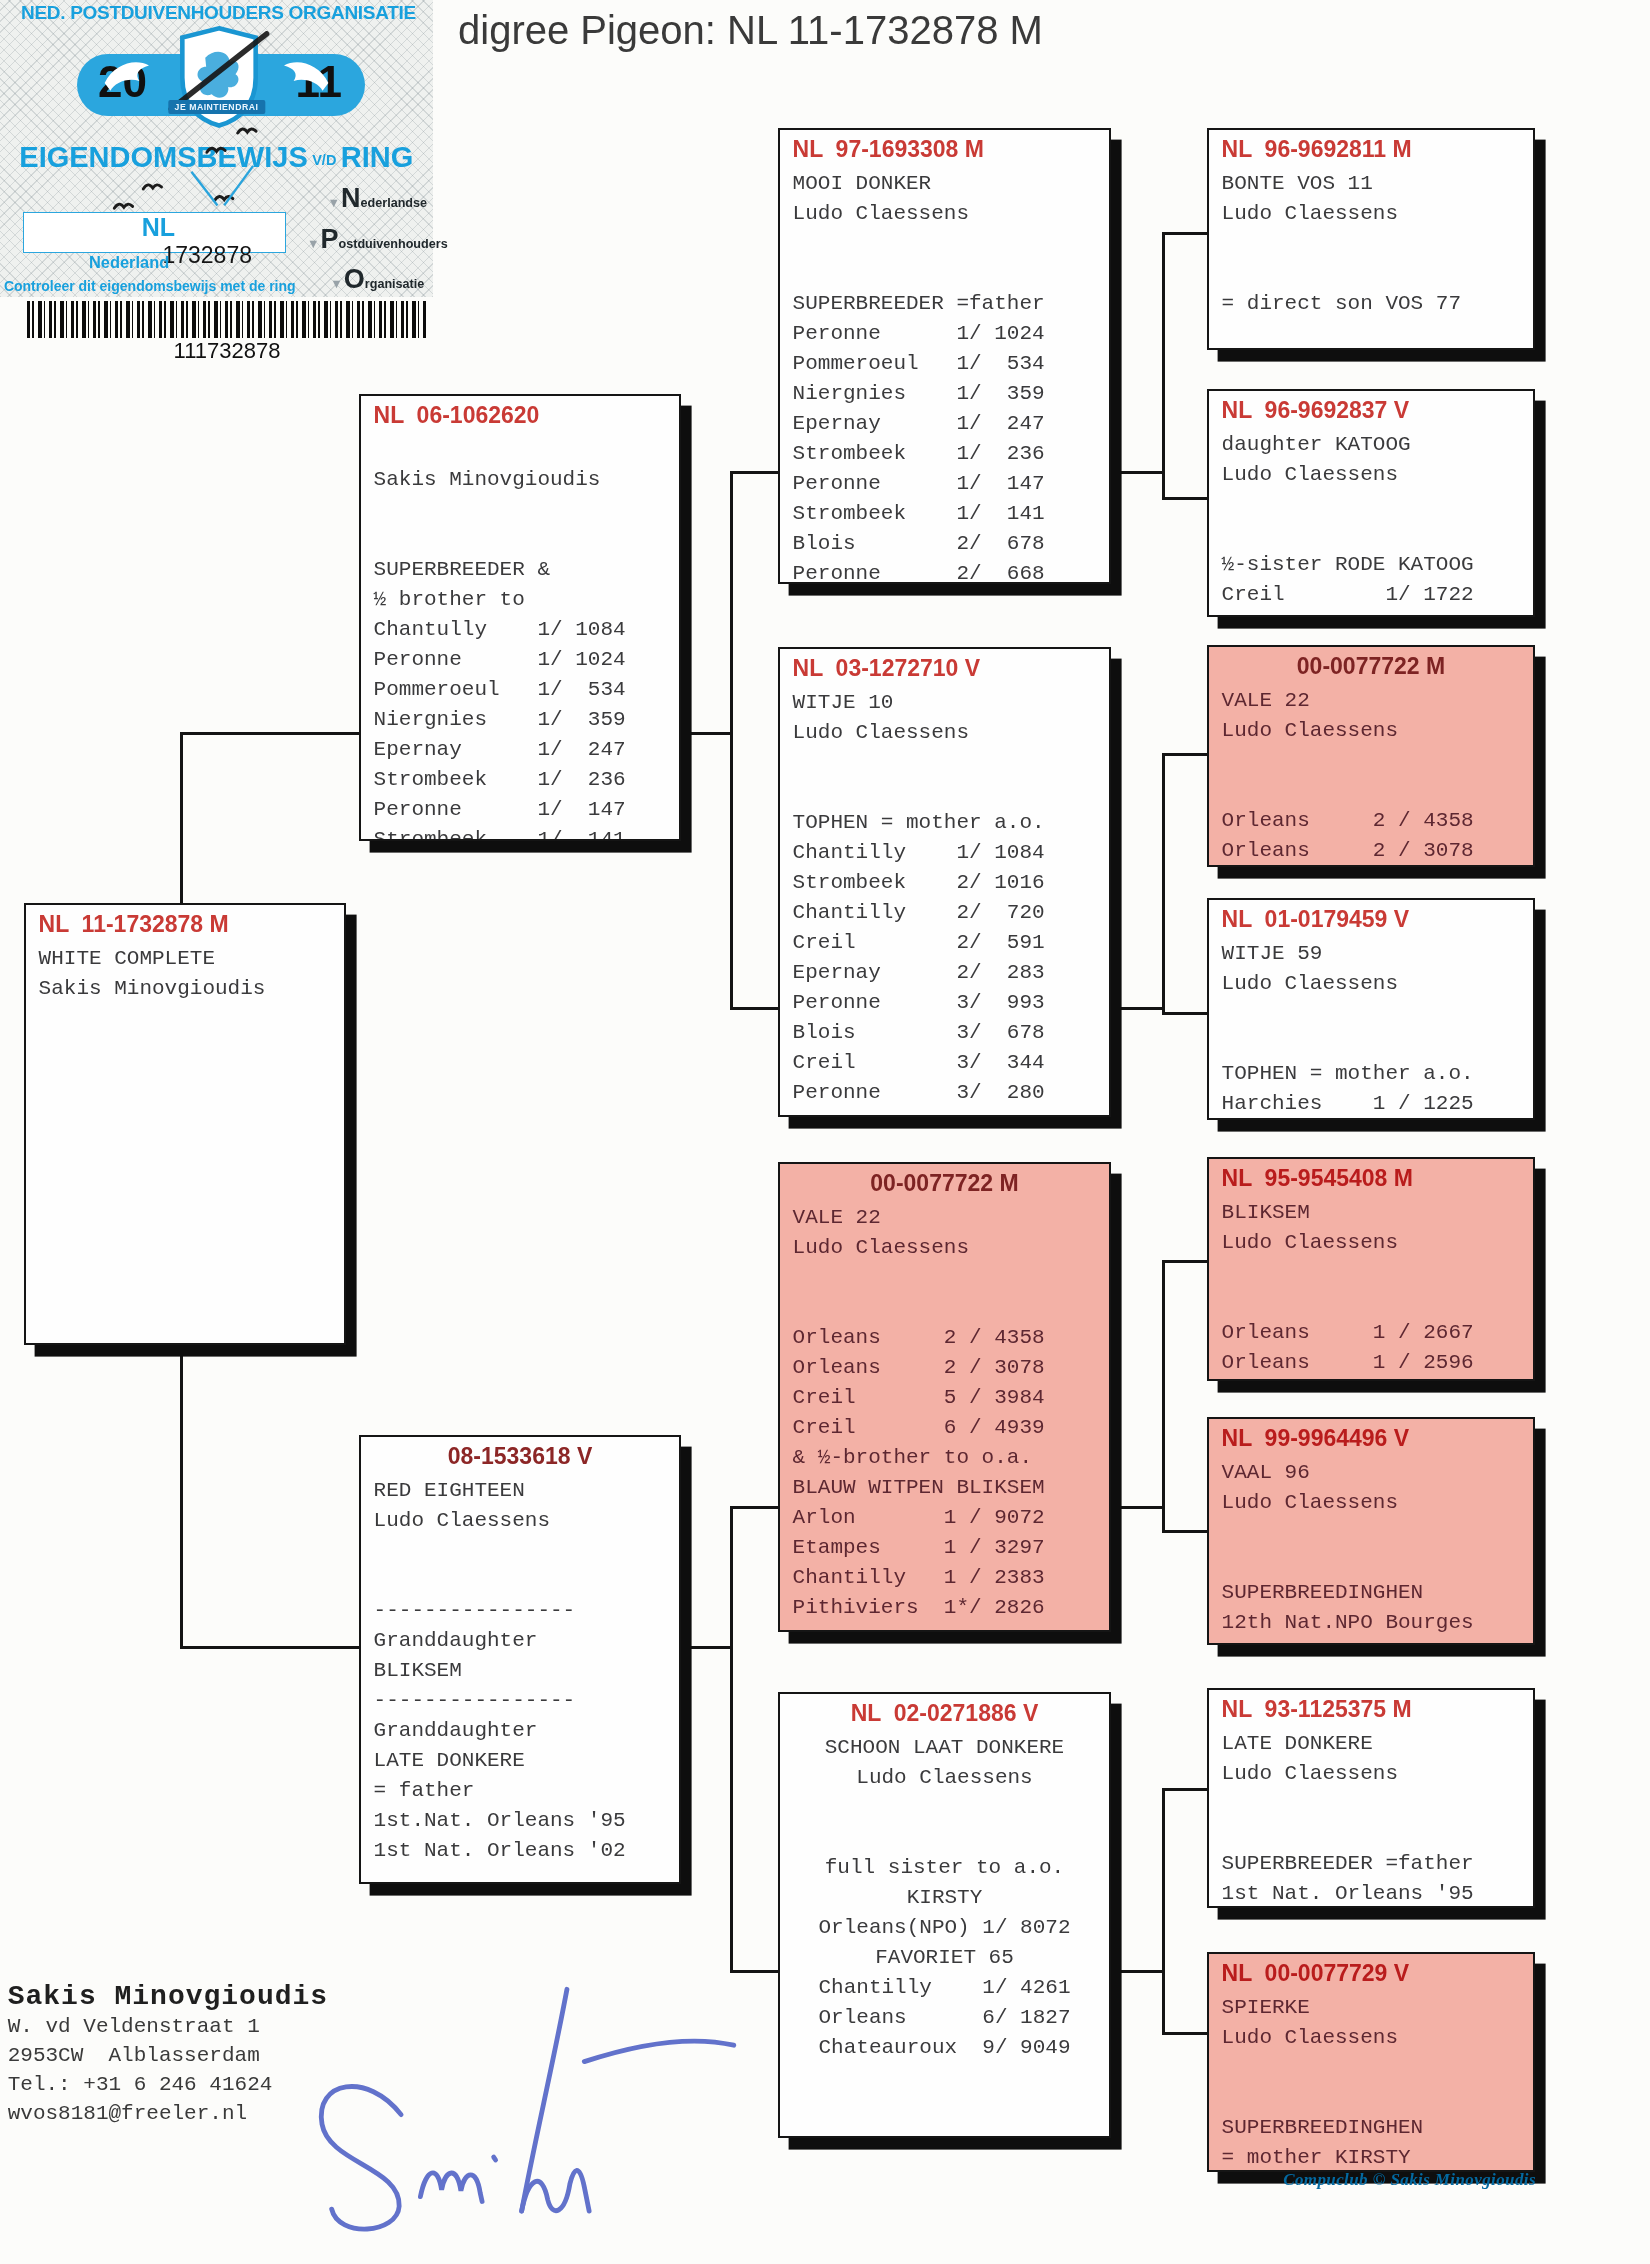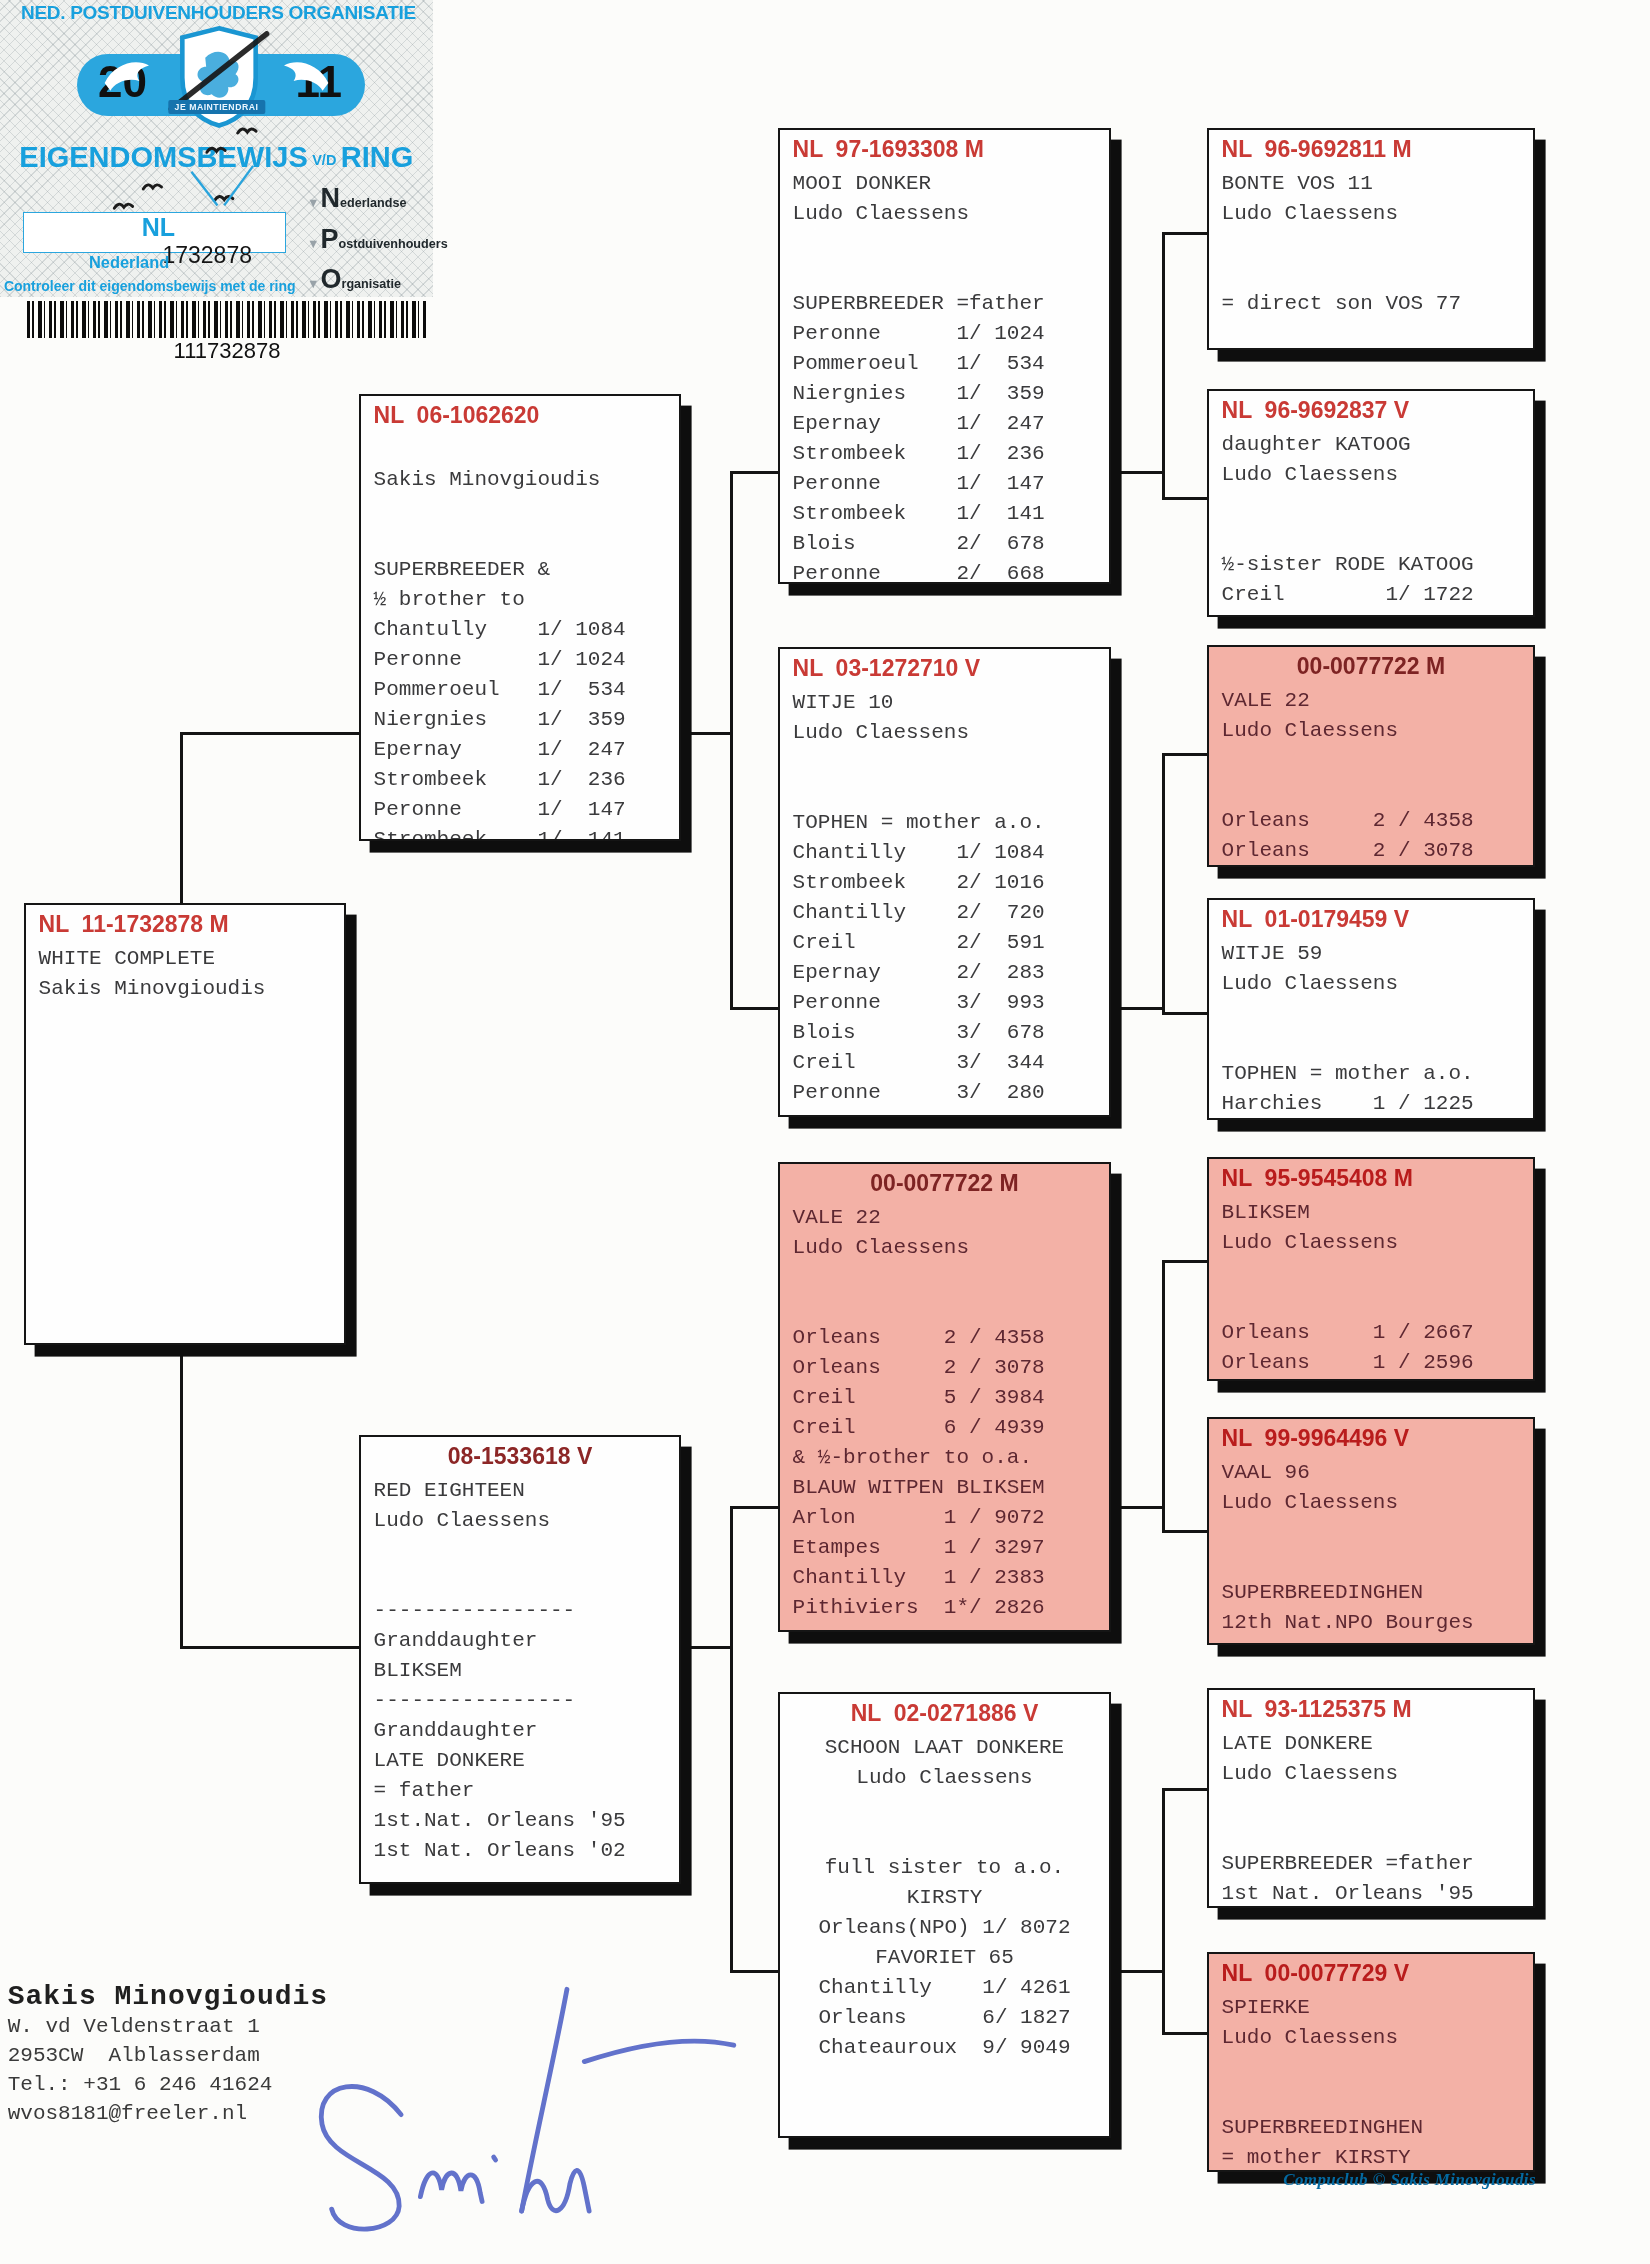--- a/index.html
+++ b/index.html
@@ -26,21 +26,21 @@
 
   
   #page-title{position:absolute;left:458px;top:7.7px;font-size:40px;color:#3a3a3a;}
 
   
   #stamp{position:absolute;left:0;top:0;width:433px;height:297px;
          background-color:#eff1ef;
          background-image:
            repeating-linear-gradient(45deg, rgba(110,125,132,.22) 0 1px, transparent 1px 7.7px),
            repeating-linear-gradient(-45deg, rgba(110,125,132,.22) 0 1px, transparent 1px 7.7px);
-         z-index:5;}
+         z-index:5;text-align:center;}
   .org-line{position:absolute;left:21px;top:1.9px;font-size:19px;font-weight:800;
             color:#18a0dd;letter-spacing:-0.3px;white-space:nowrap;}
   .pill{position:absolute;left:77px;top:54px;width:288px;height:62px;border-radius:35px;
         background:#2ba6de;}
   .y20{position:absolute;left:21px;top:2.9px;font-size:44px;font-weight:800;color:#101010;}
   .y11{position:absolute;right:23px;top:2.9px;font-size:44px;font-weight:800;color:#101010;}
   #shield-svg{position:absolute;left:162px;top:21px;z-index:2;}
   .motto{position:absolute;left:50%;transform:translateX(-50%);top:100px;z-index:3;
          font-size:8.7px;font-weight:bold;color:#eaf6ff;background:#1673ad;
          padding:1.9px 6.8px;border-radius:1.9px;letter-spacing:0.5px;white-space:nowrap;}
@@ -77,20 +77,21 @@
   #signature{position:absolute;left:285px;top:1970px;z-index:6;}
   #credit{position:absolute;left:1215px;top:2170px;width:321px;text-align:right;
           font-family:"Liberation Serif","DejaVu Serif",serif;font-style:italic;
           font-weight:bold;font-size:17px;color:#0369a1;letter-spacing:0.4px;}
 </style>
 </head>
 <body>
 
 <div id="page">
 
+  <div id="page-title">digree Pigeon: NL  11-1732878 M</div>
 
   <div id="stamp">
     <div class="org-line">NED. POSTDUIVENHOUDERS ORGANISATIE</div>
 
     <div class="pill">
       <span class="y20">20</span>
       <span class="y11">11</span>
     </div>
 
     <svg id="shield-svg" width="114" height="110" viewBox="0 0 120 120">

